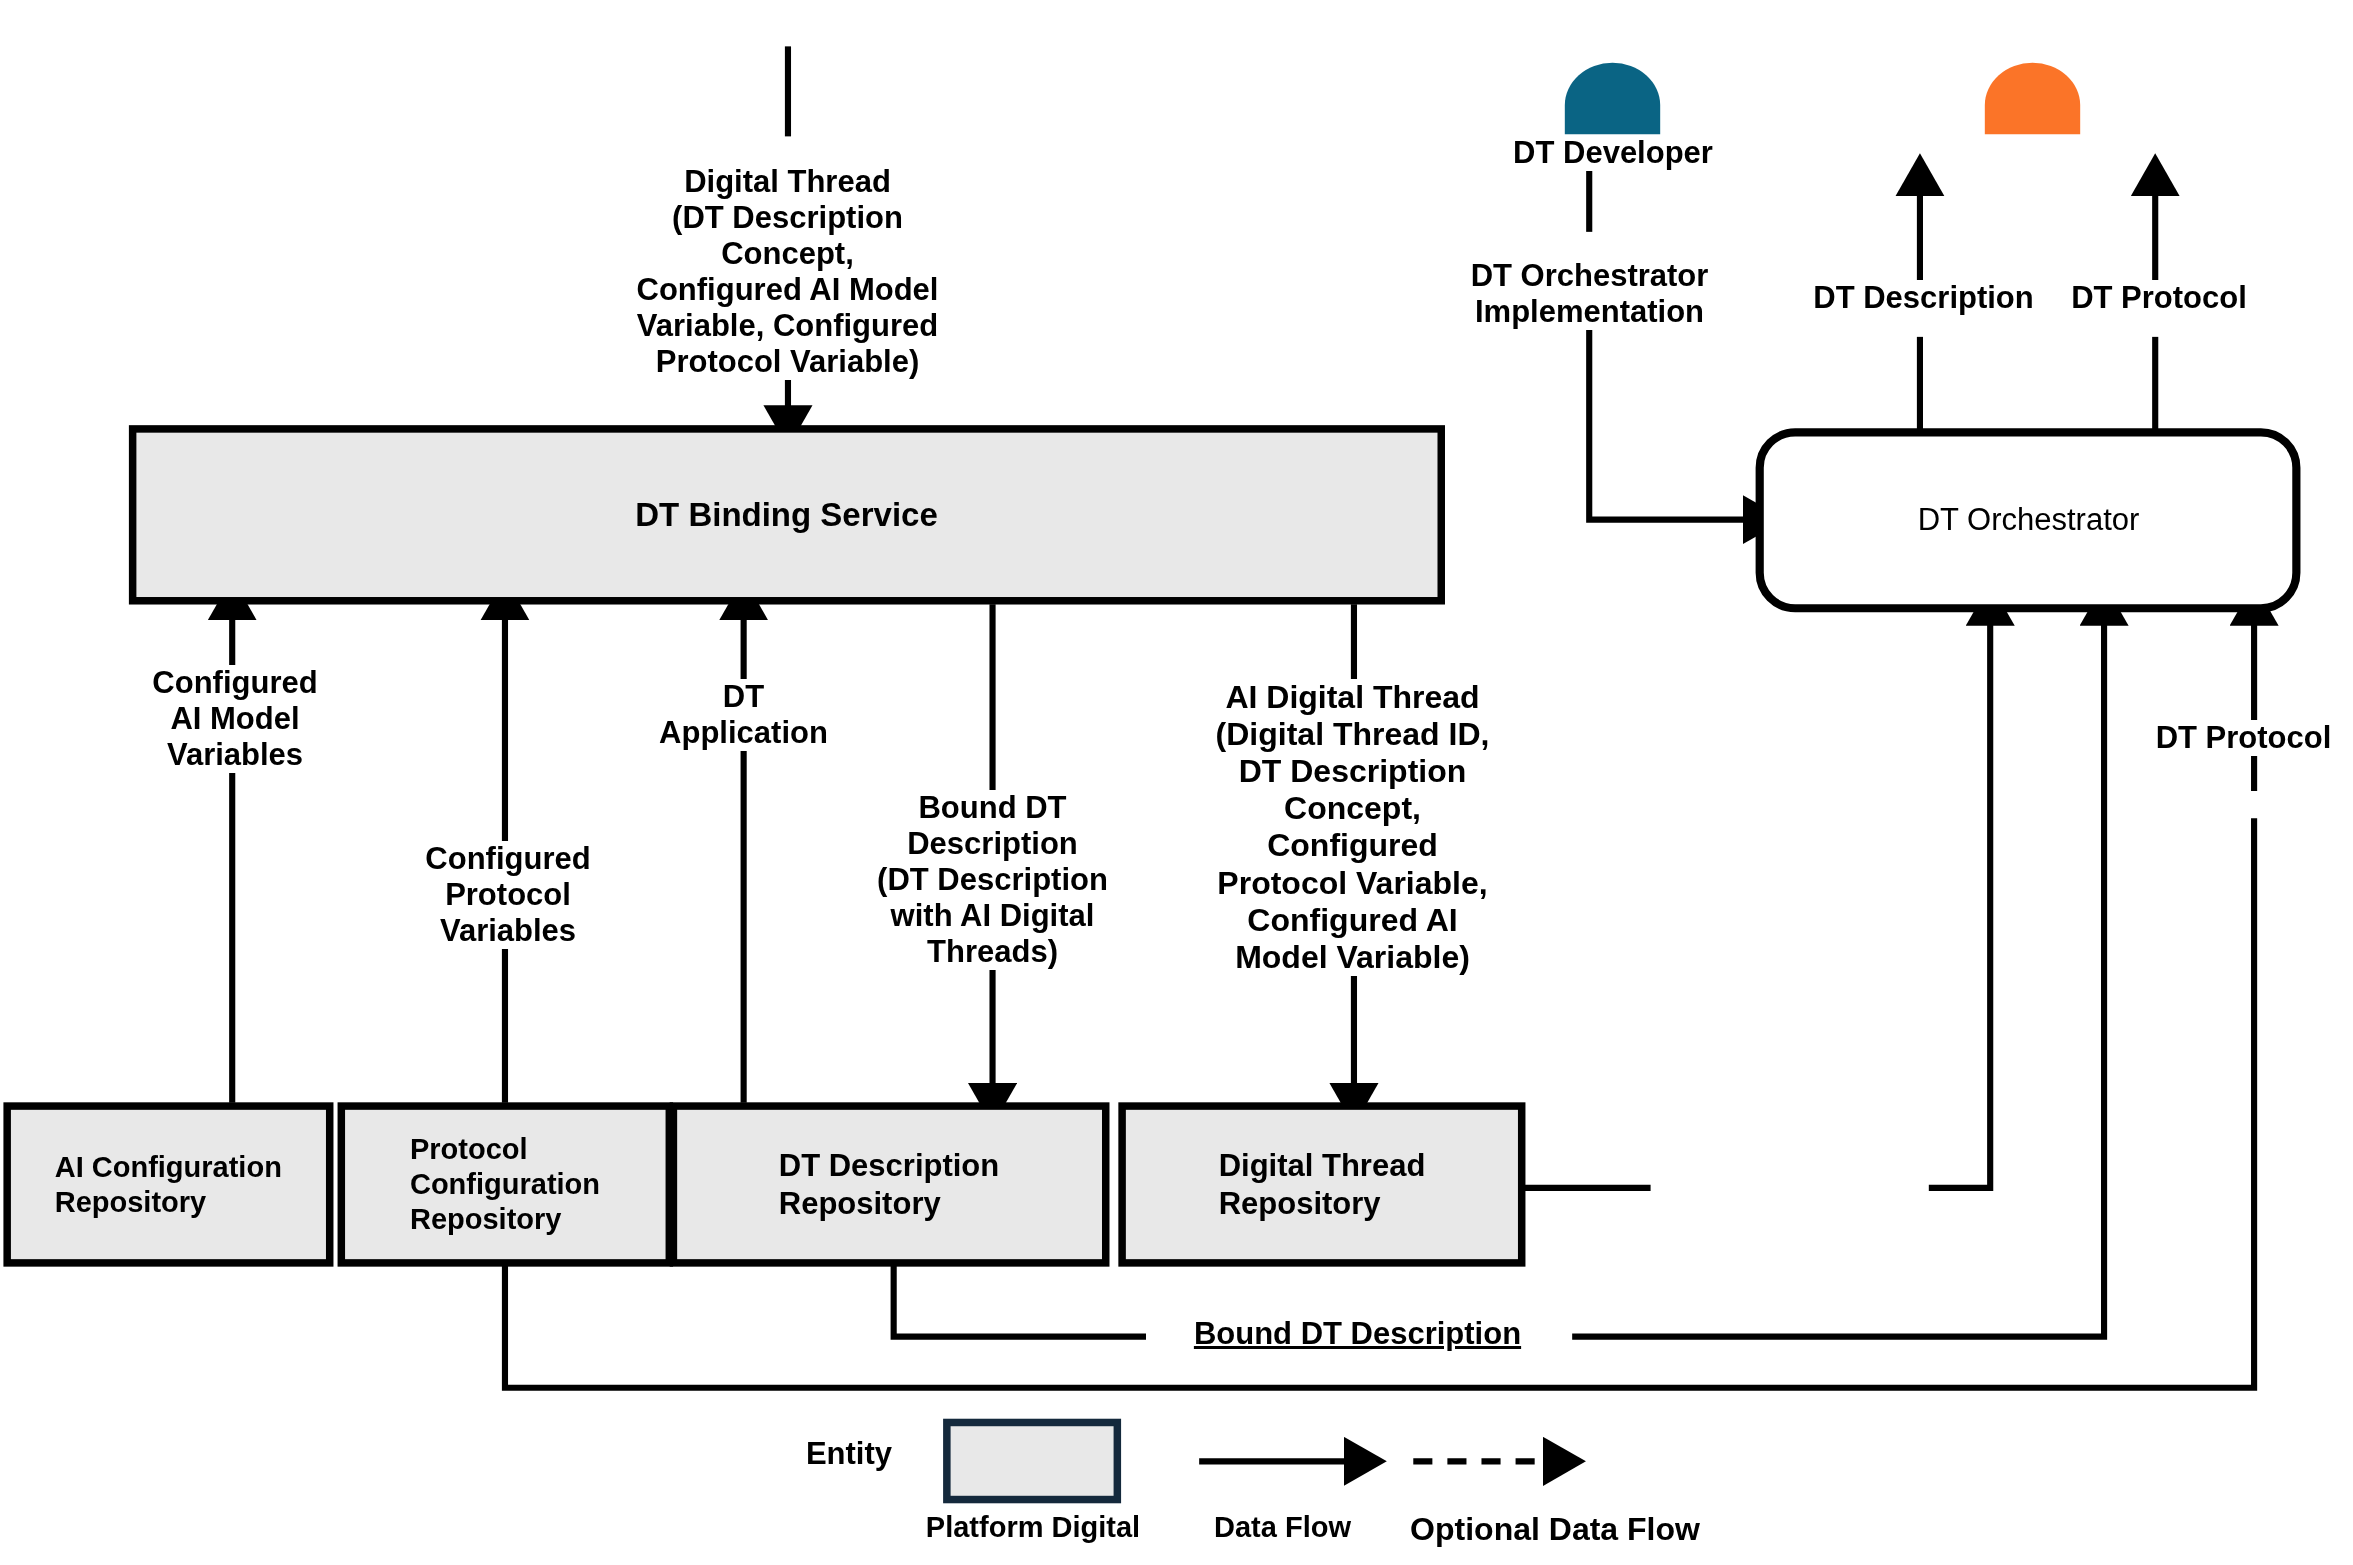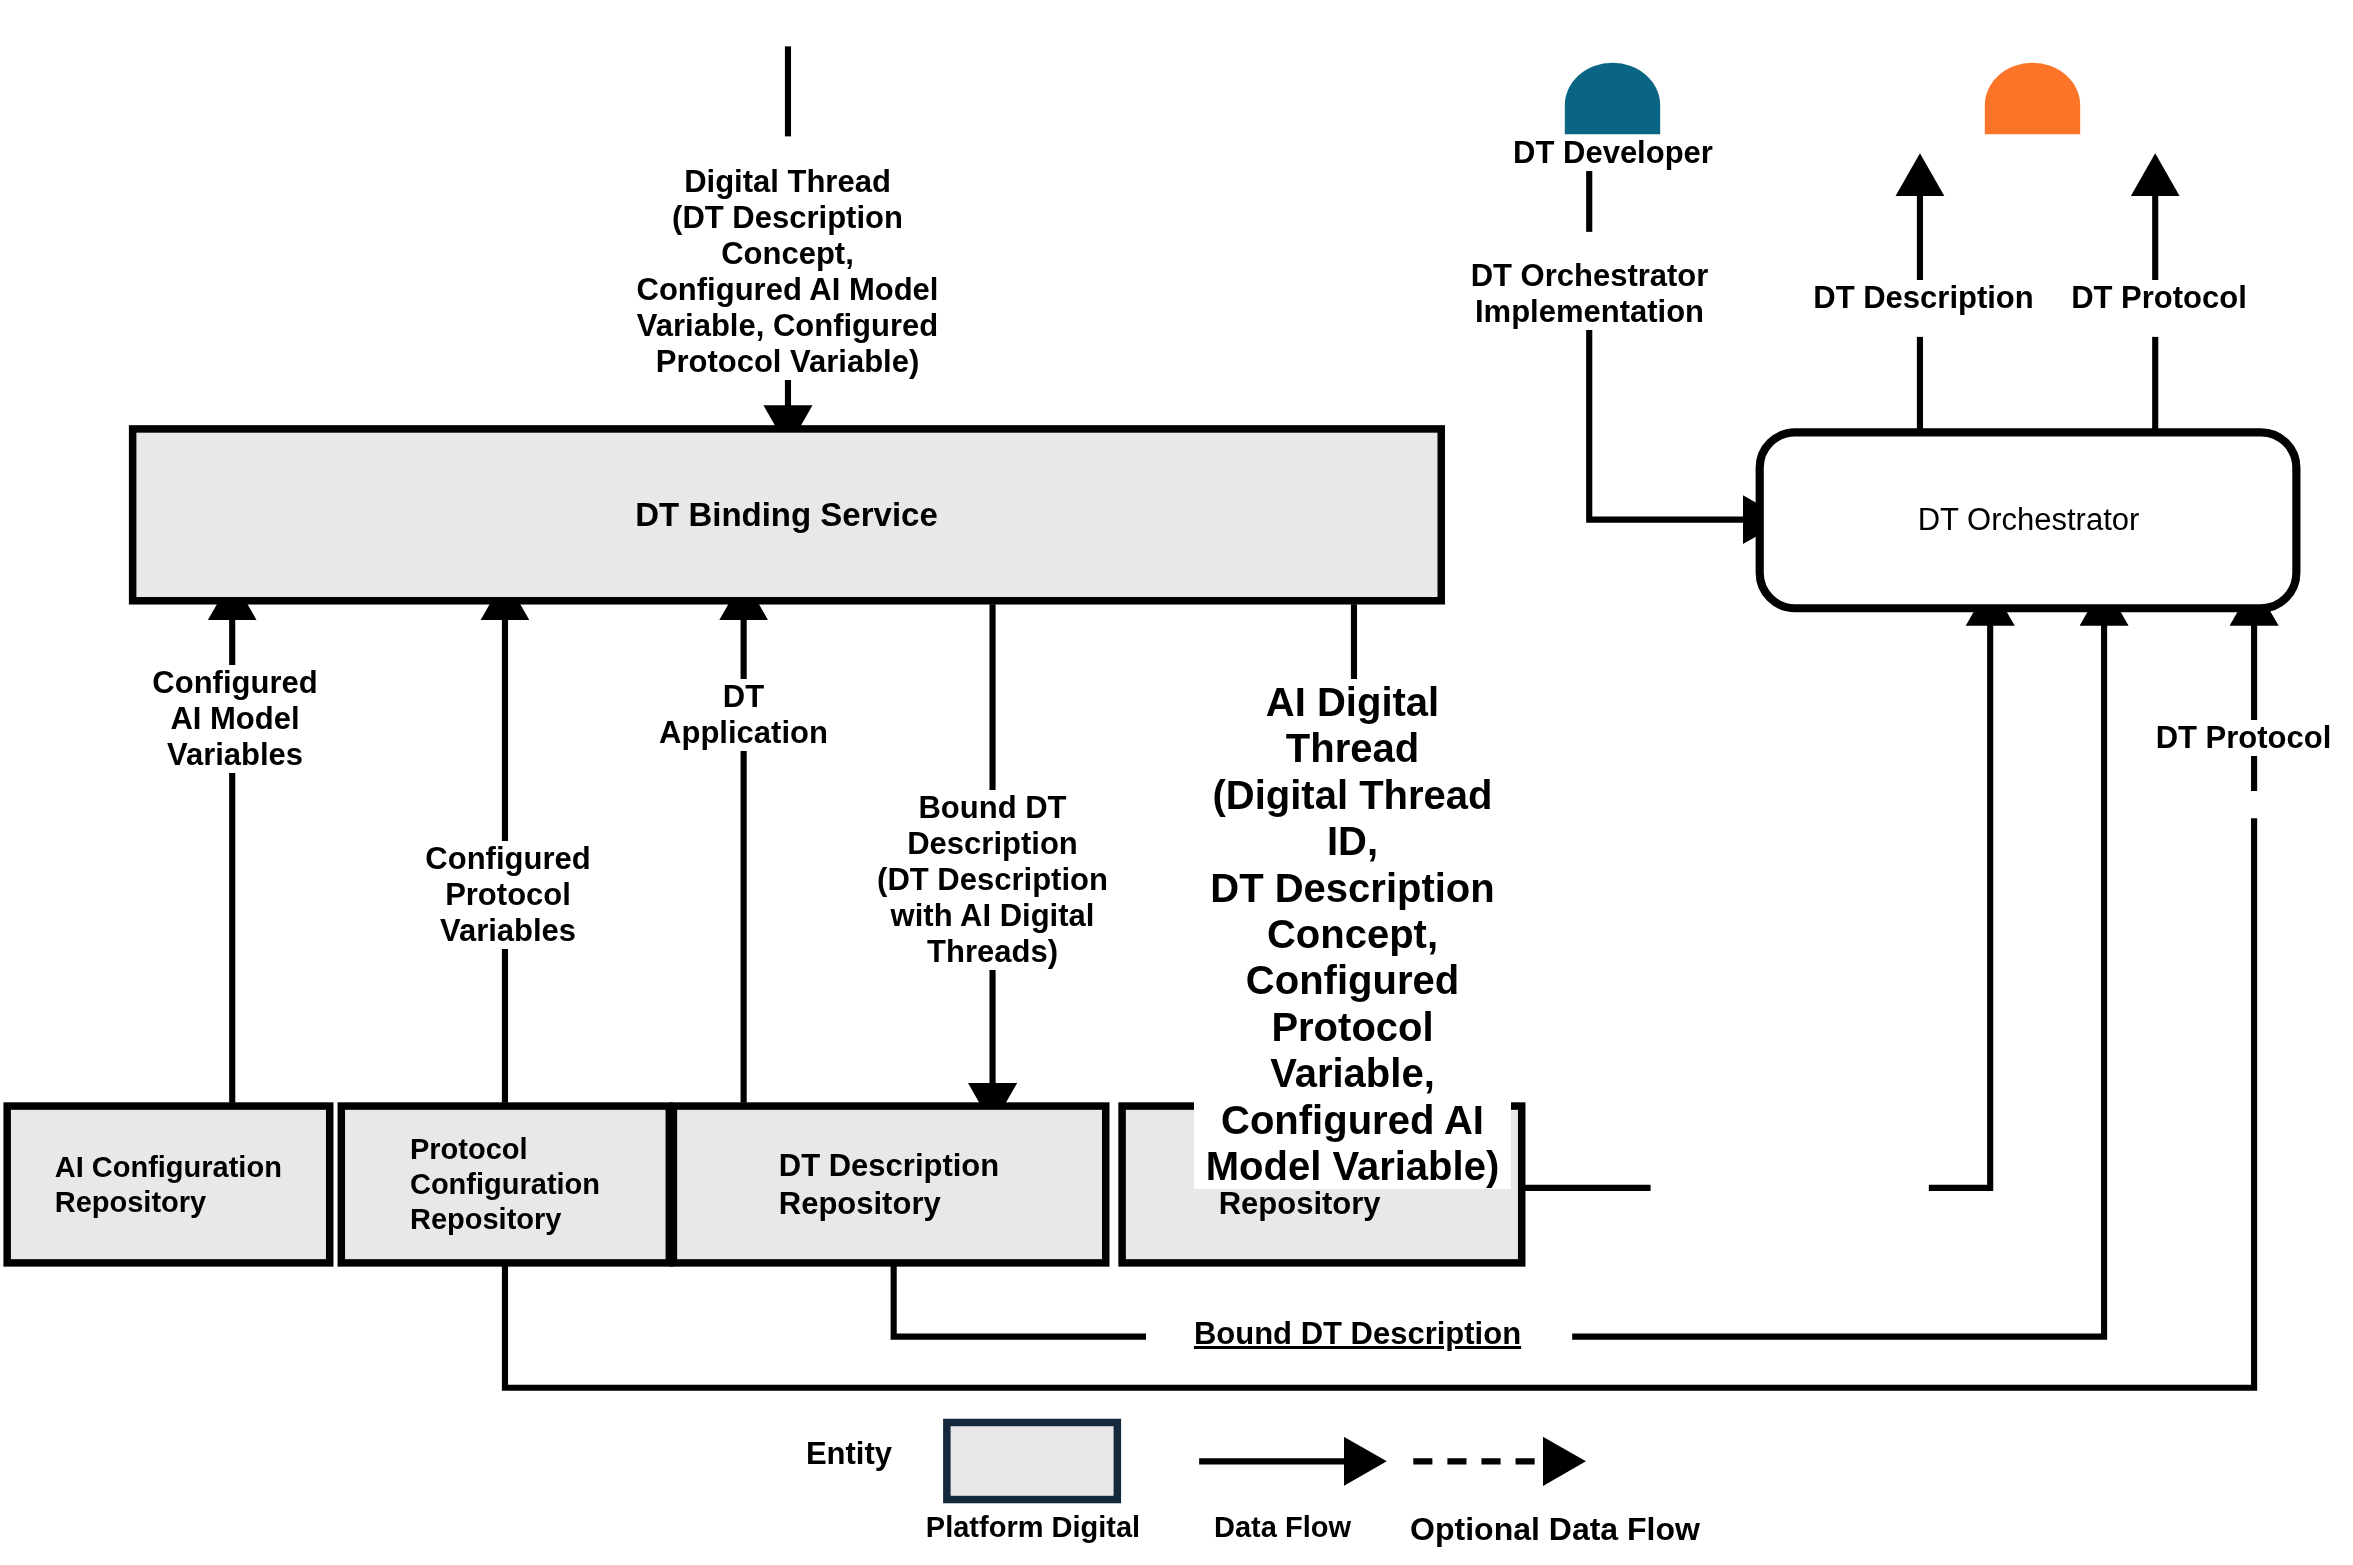--- a/index.html
+++ b/index.html
@@ -109,21 +109,21 @@
 
   <div class="lbl" style="left:624px;top:679px;width:239px;font-size:31px;">DT
 Application</div>
 
   <div class="lbl" style="left:856px;top:790px;width:273px;font-size:31px;">Bound DT
 Description
 (DT Description
 with AI Digital
 Threads)</div>
 
-  <div class="lbl" style="left:1194px;top:679px;width:317px;font-size:40px;">AI Digital Thread
+  <div class="lbl" style="left:1194px;top:679px;width:317px;font-size:32px;">AI Digital Thread
 (Digital Thread ID,
 DT Description
 Concept,
 Configured
 Protocol Variable,
 Configured AI
 Model Variable)</div>
 
   <div class="lbl" style="left:1436px;top:258px;width:307px;font-size:31px;">DT Orchestrator
 Implementation</div>

